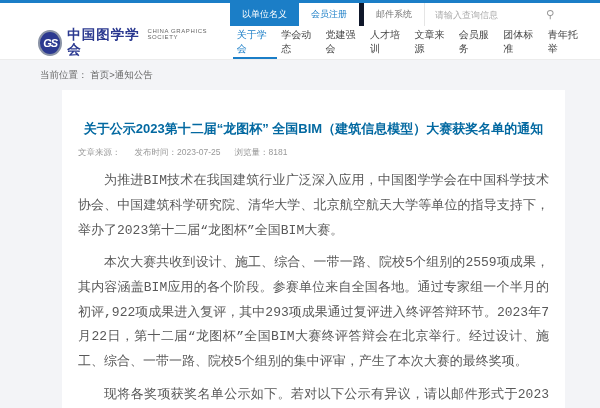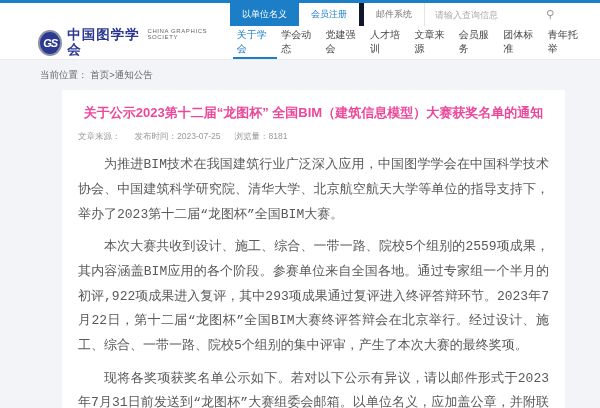--- a/index.html
+++ b/index.html
@@ -28,22 +28,22 @@
   .logo-cn { font-size:13.5px; font-weight:bold; color:#2b3990; letter-spacing:1px; }
   .logo-en { font-size:6px; color:#666; letter-spacing:0.6px; }
   .nav { margin-left:auto; margin-right:12px; display:flex; height:100%; align-items:stretch; }
   .nav-item { display:flex; align-items:center; padding:0 4px; font-size:10px;
     color:#444; cursor:pointer; border-bottom:2px solid transparent; }
   .nav-item.active { color:#1b7ec7; border-bottom-color:#1b7ec7; }
   .breadcrumb { padding:9px 0 8px 40px; font-size:9.5px; color:#666; }
   .breadcrumb a { color:#666; text-decoration:none; cursor:pointer; }
   .card { margin-left:62px; width:503px; background:#fff; min-height:326px;
     padding:14px 16px 12px 16px; }
-  .art-title { text-align:center; font-size:13px; font-weight:bold; color:#ec4899;
-    margin-top:0; line-height:1.4; }
+  .art-title { text-align:center; font-size:13px; font-weight:bold; color:#0369a1;
+    margin-top:16px; line-height:1.4; }
   .art-meta { text-align:center; font-size:8.5px; color:#999; margin-top:9px;
     display:flex; gap:14px; }
   .art-body { margin-top:10px; font-size:13px; color:#595959; line-height:1.9;
     text-align:justify;font-family:Liberation Mono, monospace; }
   .para { text-indent:2em; margin-bottom:8px; }
   .contact { font-size:10.5px; color:#595959; line-height:1.8; }
   .link { color:#595959; text-decoration:underline; cursor:pointer; }
 </style>
 </head>
 <body>

